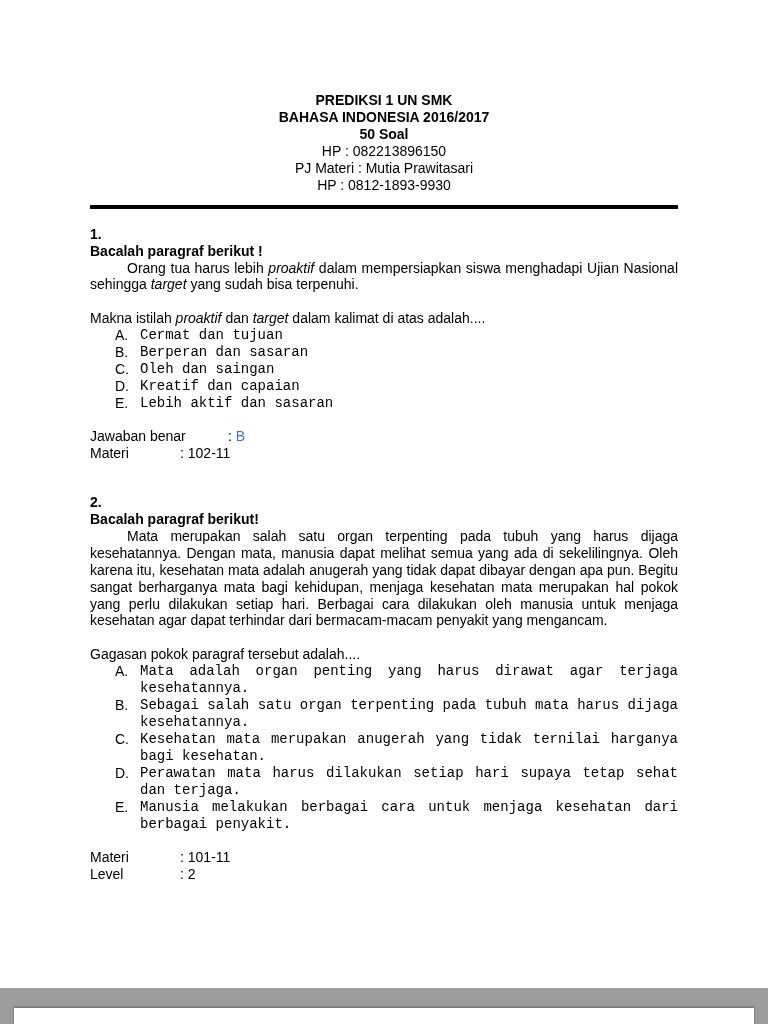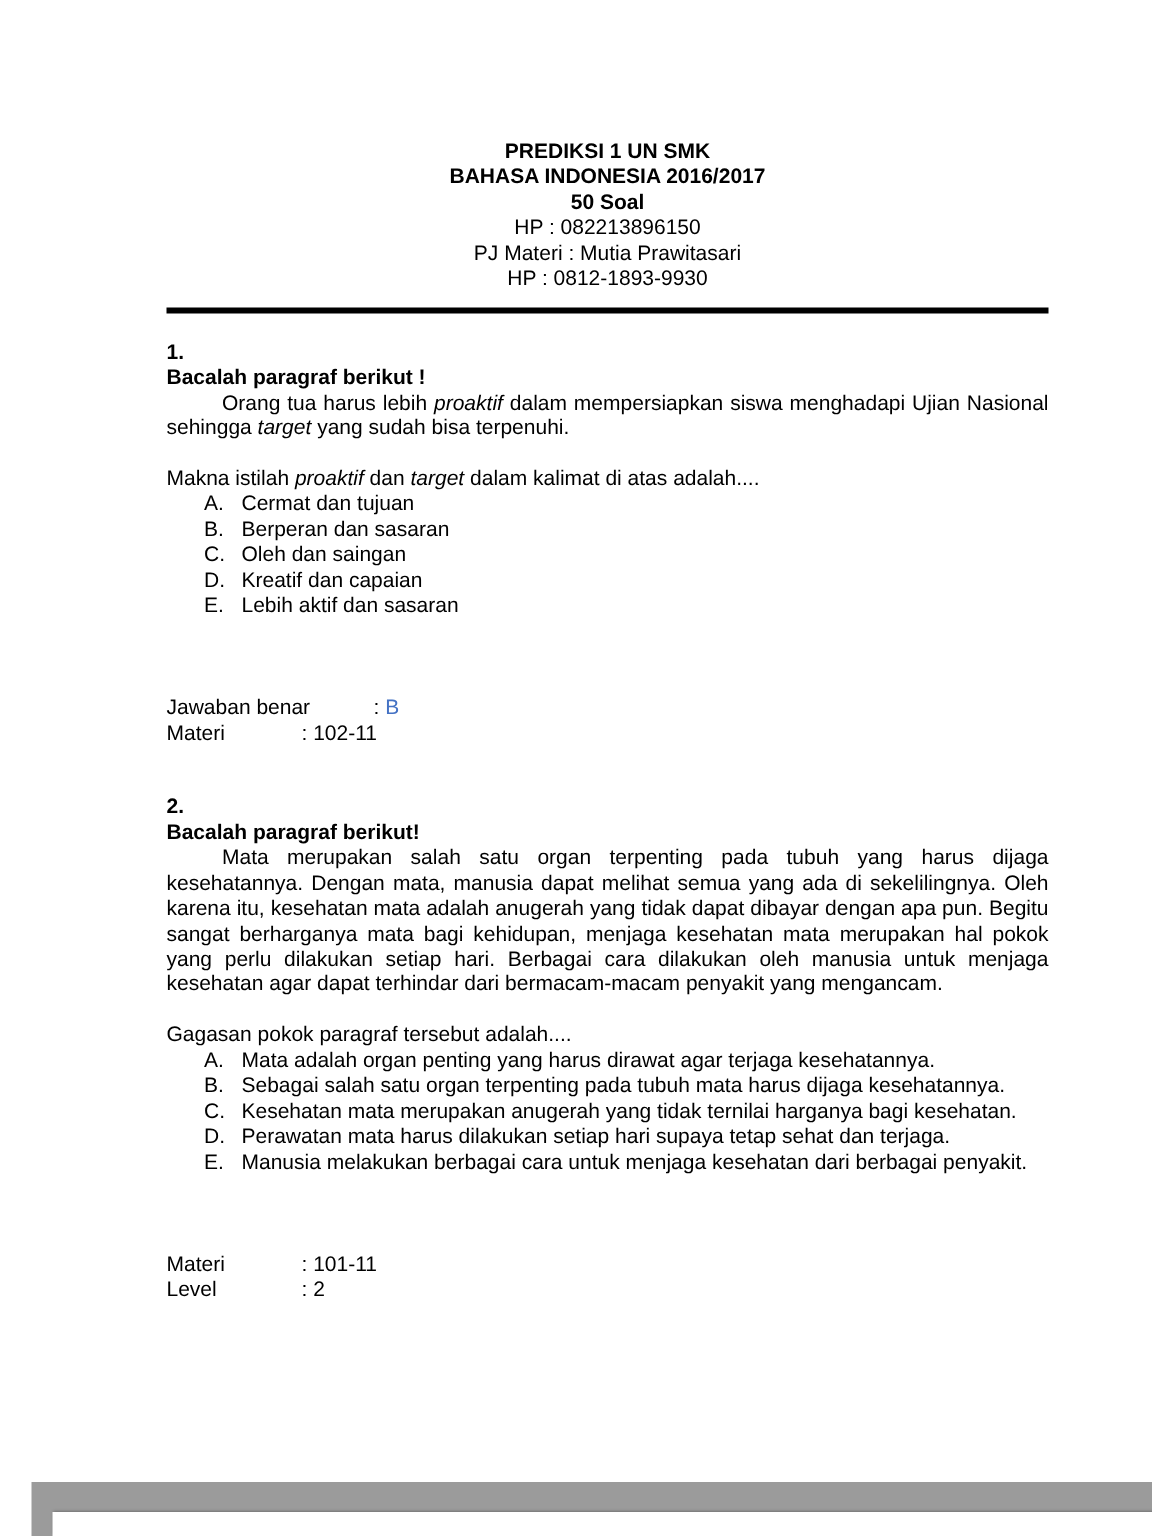--- a/index.html
+++ b/index.html
@@ -4,21 +4,21 @@
 <style>
   * { margin: 0; padding: 0; box-sizing: border-box; }
   html, body {
     width: 768px; height: 1024px;
     font-family: "Liberation Sans", sans-serif;
     font-size: 14px;
     color: #000;
     background: #fff;
     overflow: hidden;
   }
-  .viewer { width: 682px; height: 1024px; position: relative; padding-left: 21px; }
+  .viewer { width: 682px; height: 1024px; position: relative; }
   .page-1 {
     width: 768px; height: 988px;
     background: #fff;
     padding: 92px 90px 0 90px;
     line-height: 1.21;
   }
   .bold { font-weight: bold; }
   .doc-header { text-align: center; }
   .doc-header div { white-space: nowrap; }
   .divider {
@@ -30,22 +30,22 @@
   .question-number { font-weight: bold; }
   .question-instruction { font-weight: bold; }
   .passage {
     text-align: justify;
     text-indent: 37px;
   }
   .prompt { margin-top: 17px; text-align: justify; }
   .options { margin-top: 0; }
   .option { display: flex; margin-left: 25px; }
   .option-letter { width: 25px; flex-shrink: 0; }
-  .option-text { flex: 1; text-align: justify; }
-  .meta { margin-top: 51px; }
+  .option-text { flex: 1; text-align: justify; font-family: Liberation Mono, monospace; }
+  .meta { margin-top: 16px; }
   .meta-label { display: inline-block; width: 90px; }
   .meta-label.wide { width: 138px; }
   .answer-letter { color: #4472C4; }
   .question + .question { margin-top: 32px; }
   .page-gap {
     width: 768px; height: 36px;
     background: #9b9b9b;
     padding: 20px 14px 0 14px;
   }
   .page-2 {

